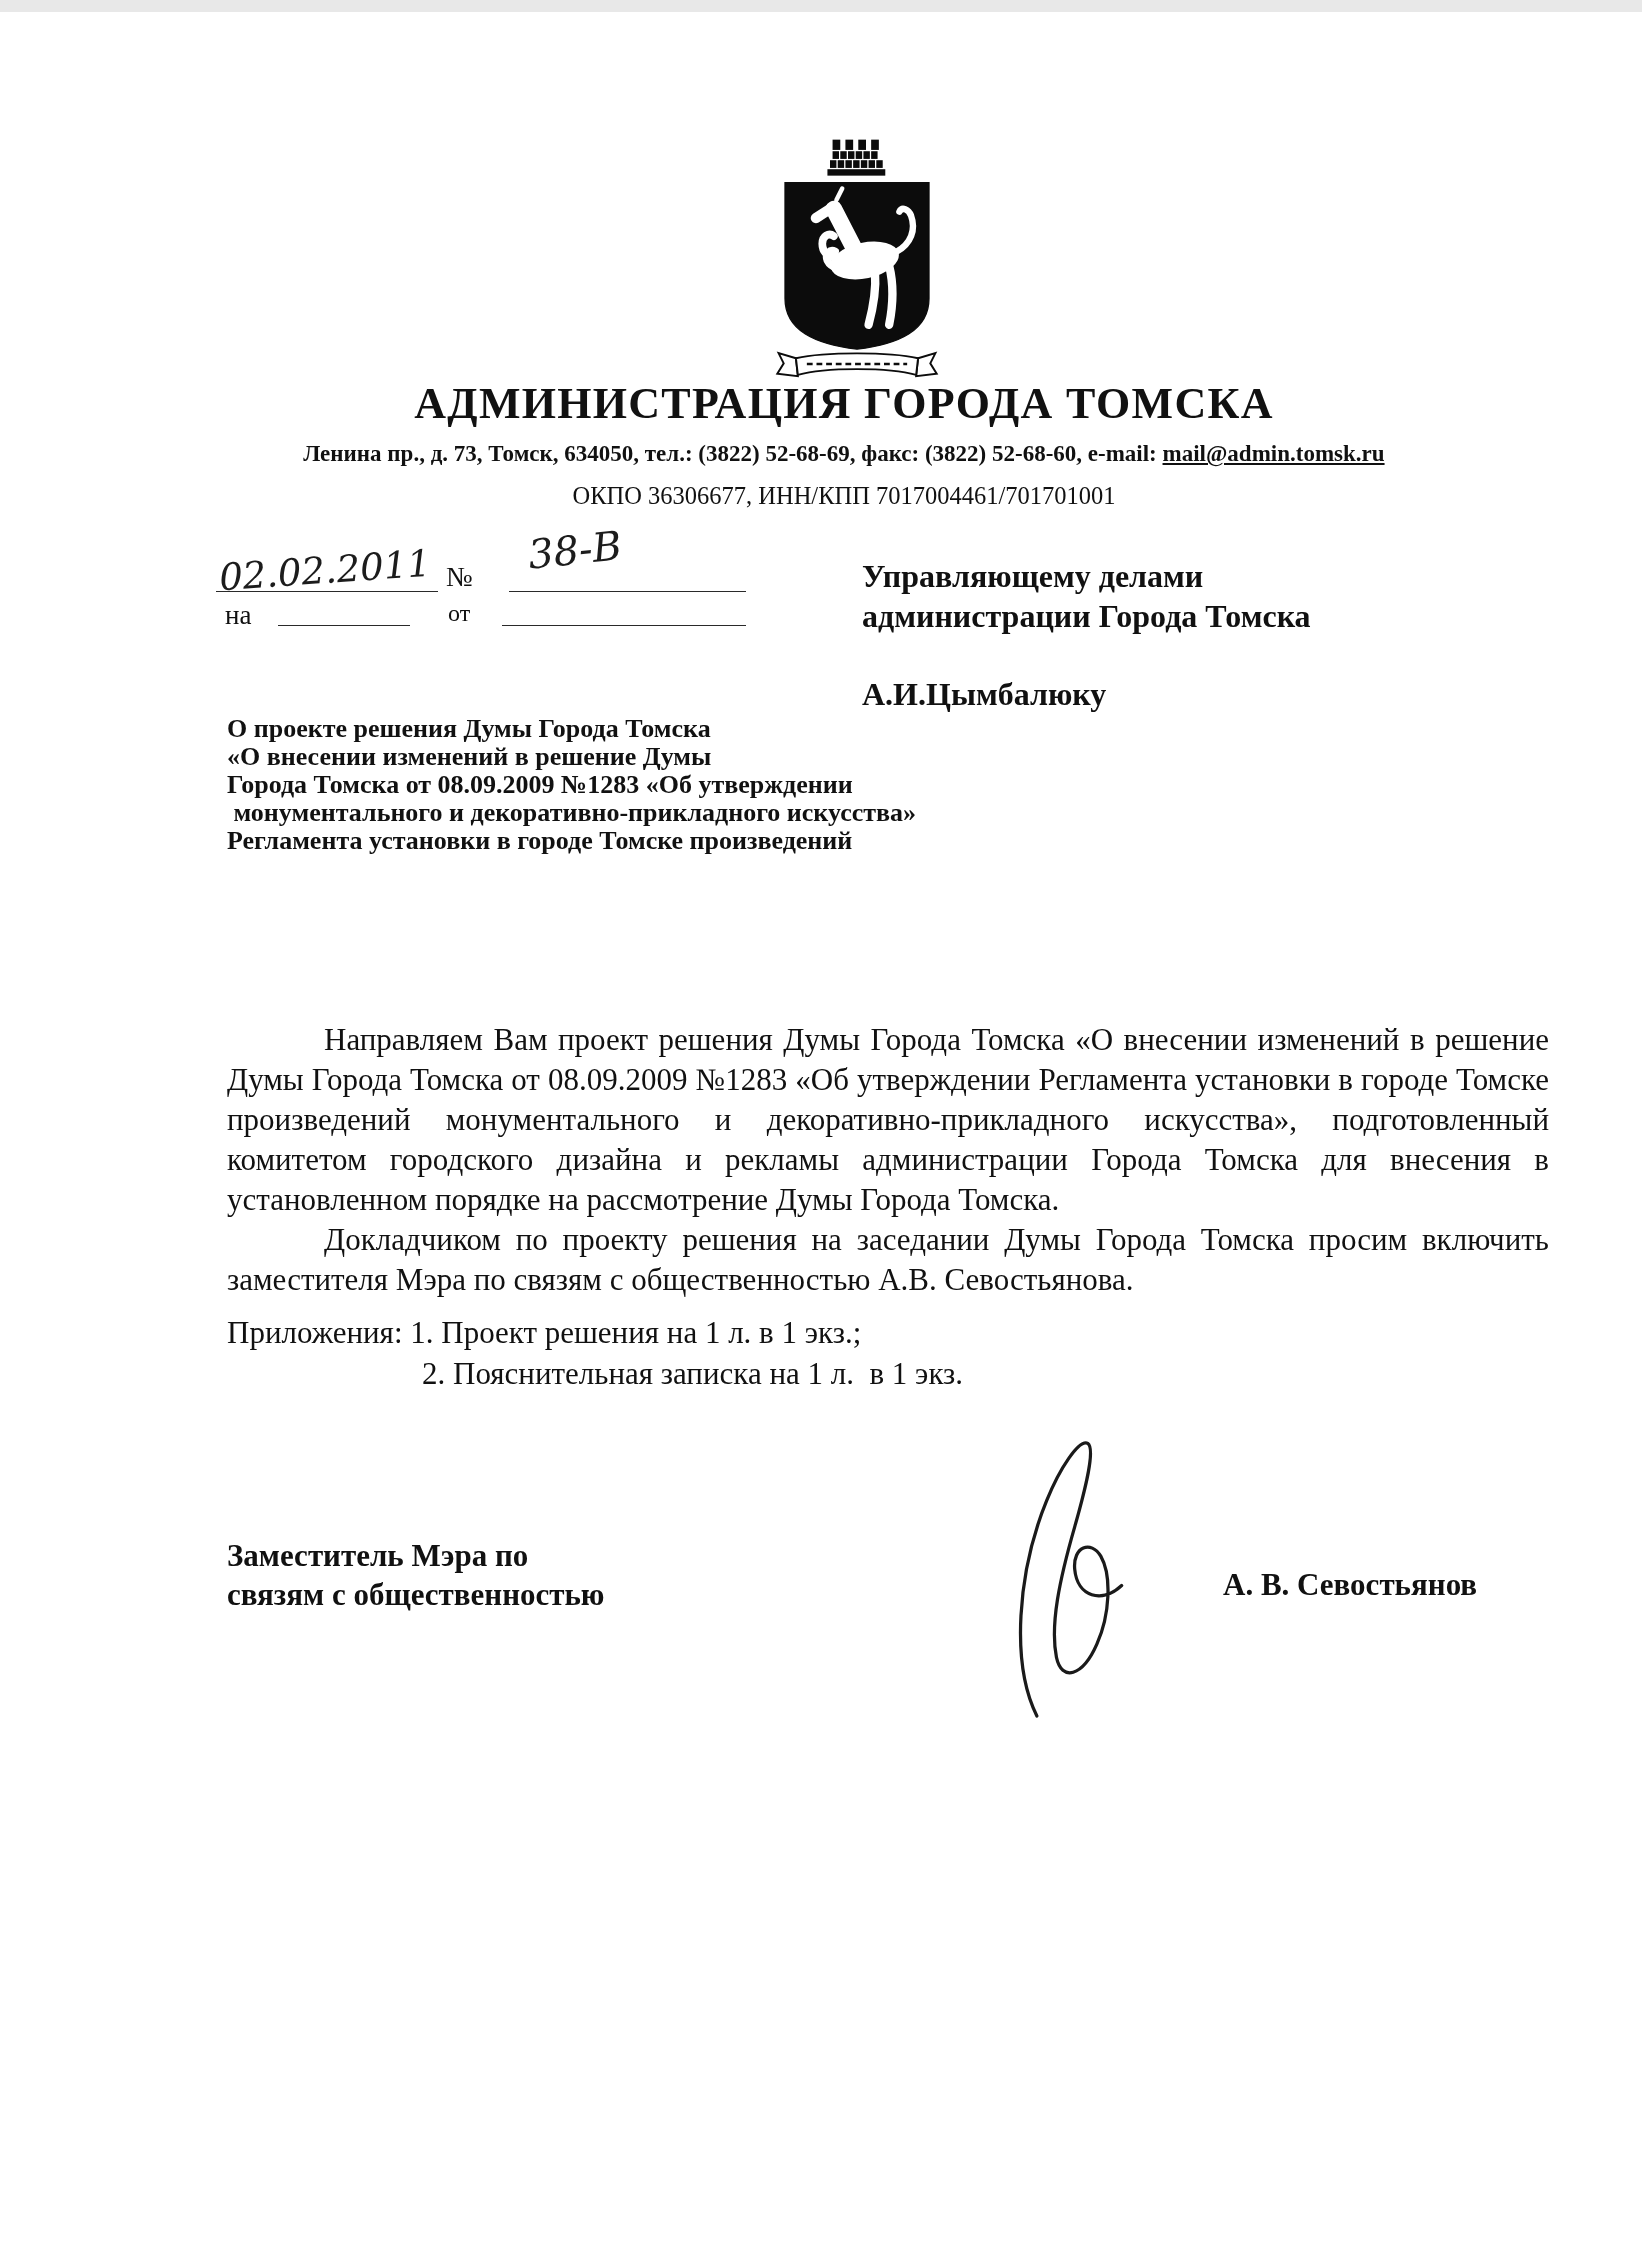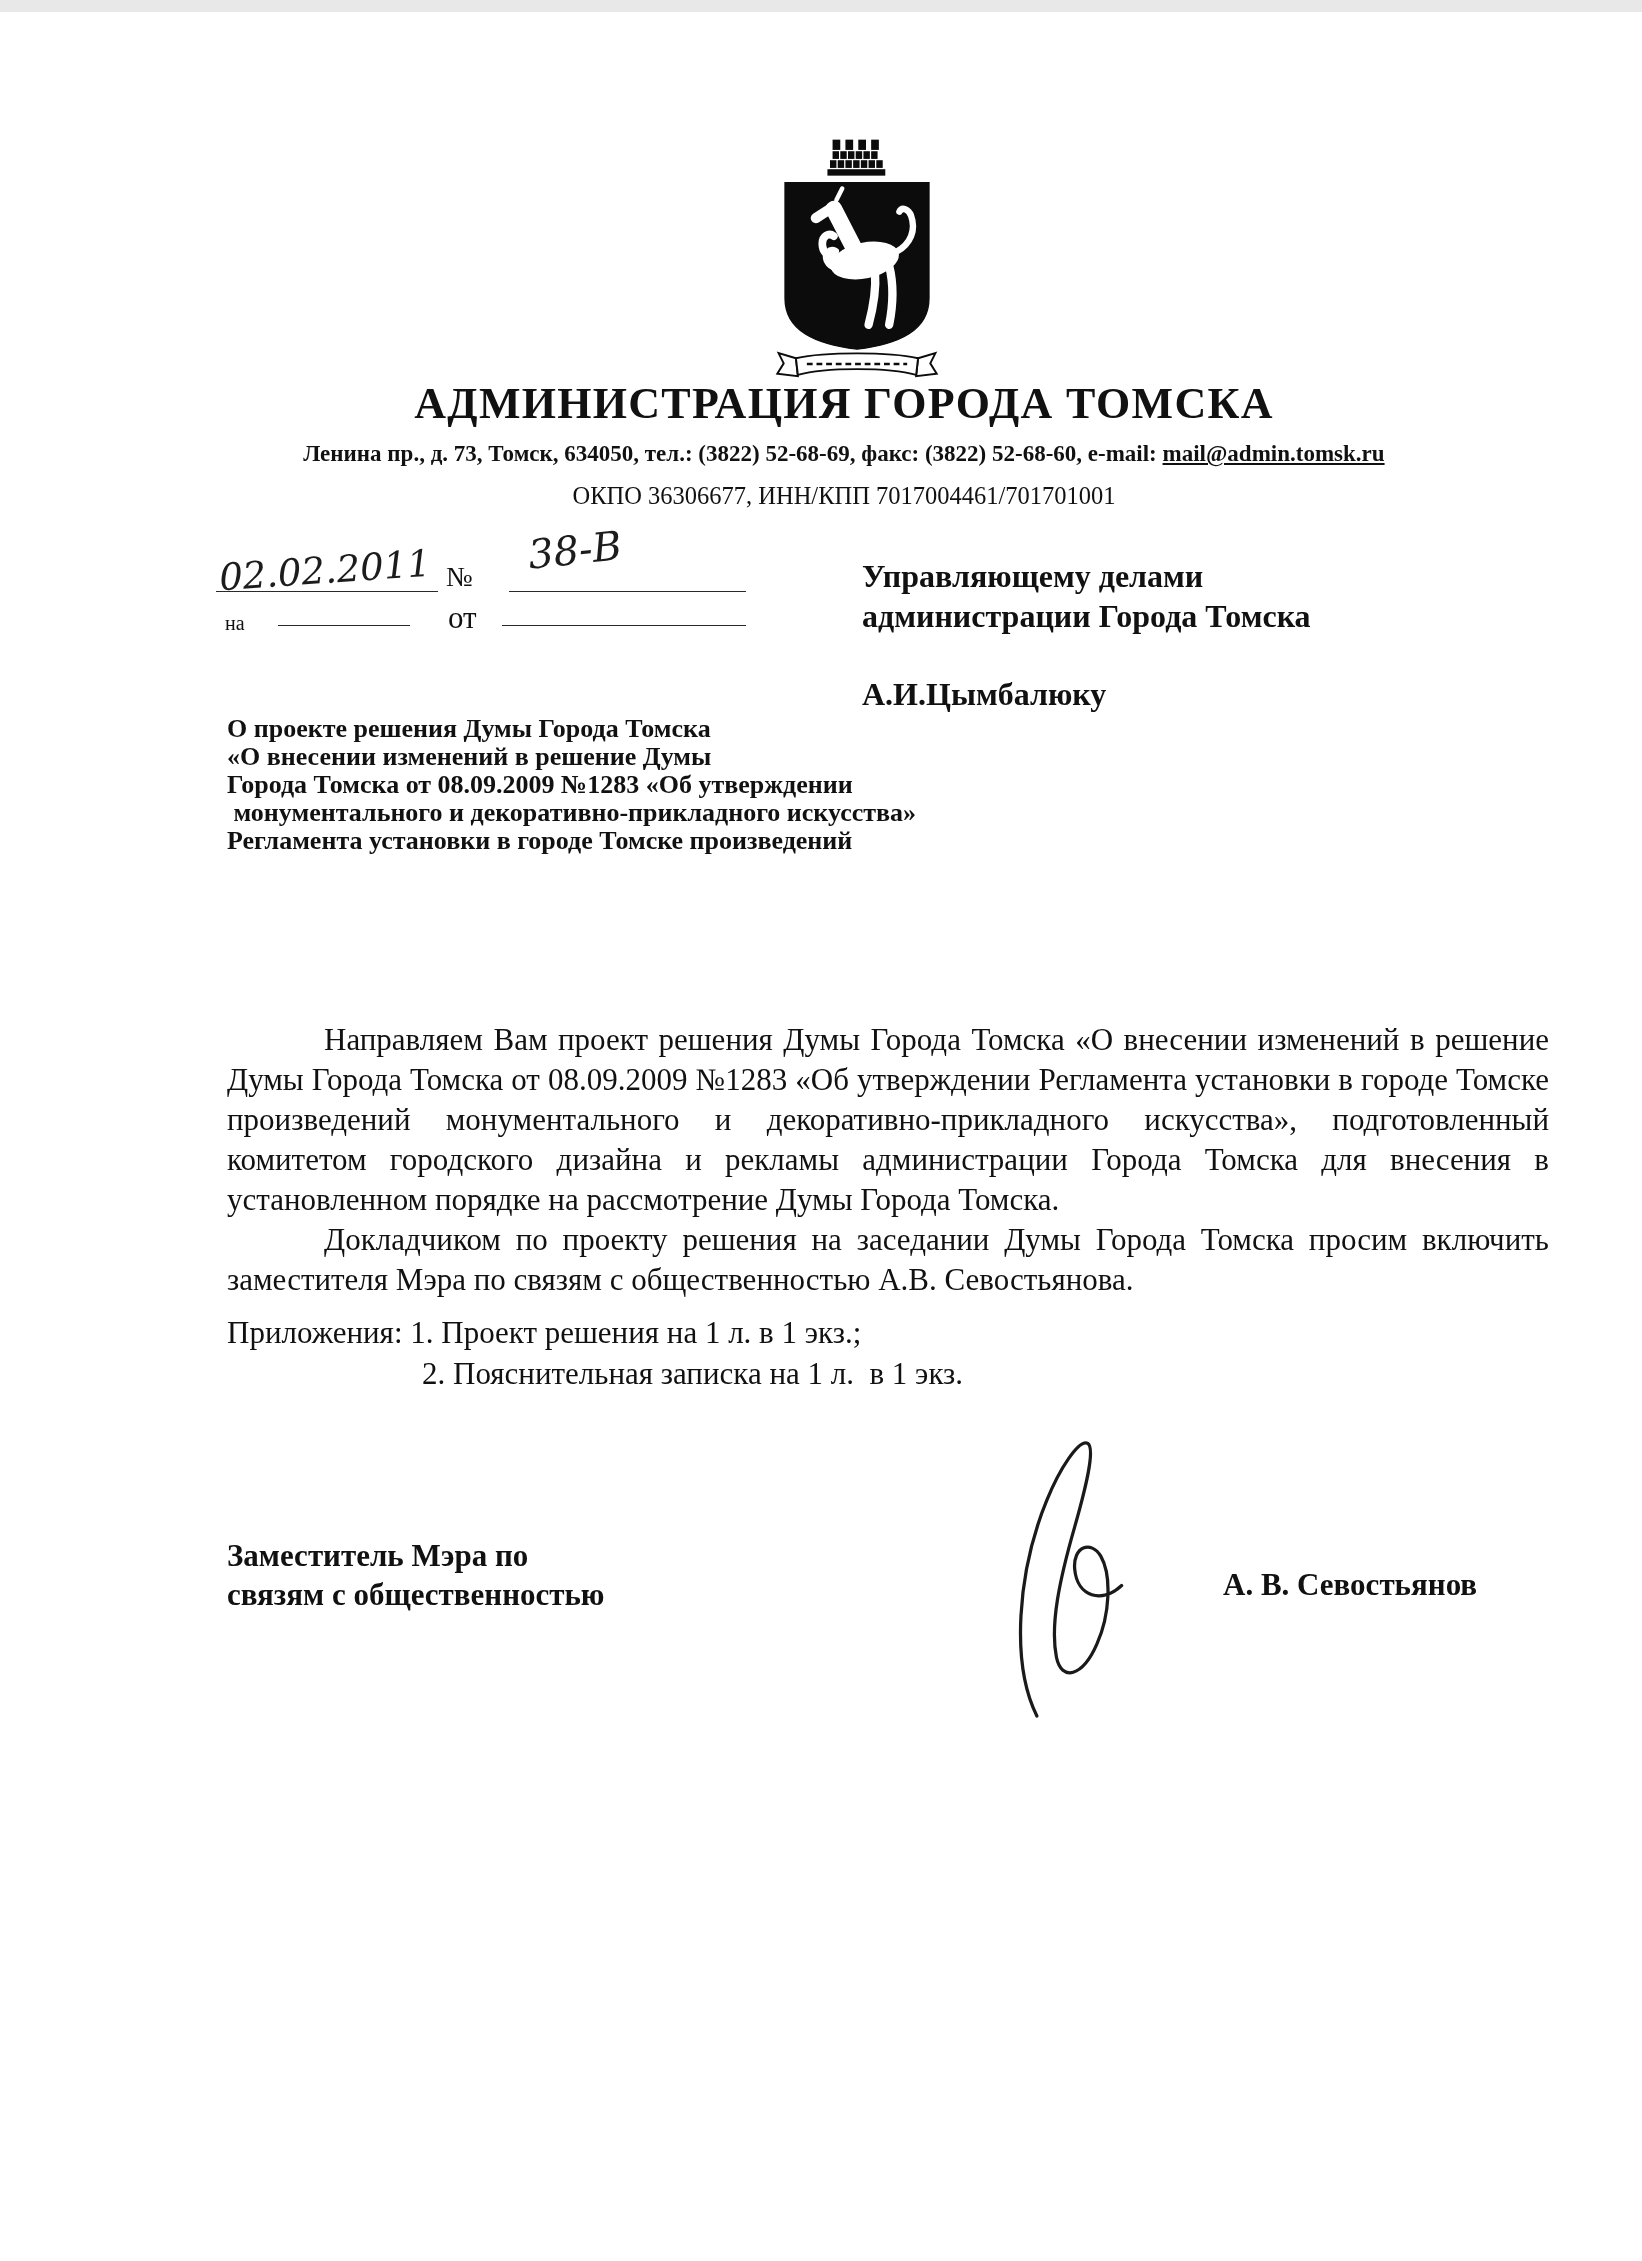--- a/index.html
+++ b/index.html
@@ -27,22 +27,22 @@
     font-size:24.5px; font-weight:normal;
   }
 
   
   .hand {
     font-family:"DejaVu Serif", serif; font-style:italic; color:#1c1c1c;
   }
   .ref-date { left:219px; top:537px; font-size:37px; transform:rotate(-4deg); }
   .ref-num  { left:528px; top:515px; font-size:40px; transform:rotate(-6deg); }
   .num-label { left:446px; top:549px; font-size:28px; }
-  .na-label  { left:225px; top:600px; font-size:20px; }
-  .ot-label  { left:448px; top:588px; font-size:31px; }
+  .na-label  { left:225px; top:588px; font-size:27px; }
+  .ot-label  { left:448px; top:588px; font-size:24px; }
   .uline { position:absolute; height:0; border-bottom:1.9px solid #2a2a2a; }
   .u1 { left:216px; top:579px; width:222px; }
   .u2 { left:509px; top:579px; width:237px; }
   .u3 { left:278px; top:613px; width:132px; }
   .u4 { left:502px; top:613px; width:244px; }
 
   
   .addressee { left:862px; top:544px; font-size:32px; font-weight:bold; line-height:40px; }
   .addressee-name { left:862px; top:664px; font-size:32px; font-weight:bold; }
 

